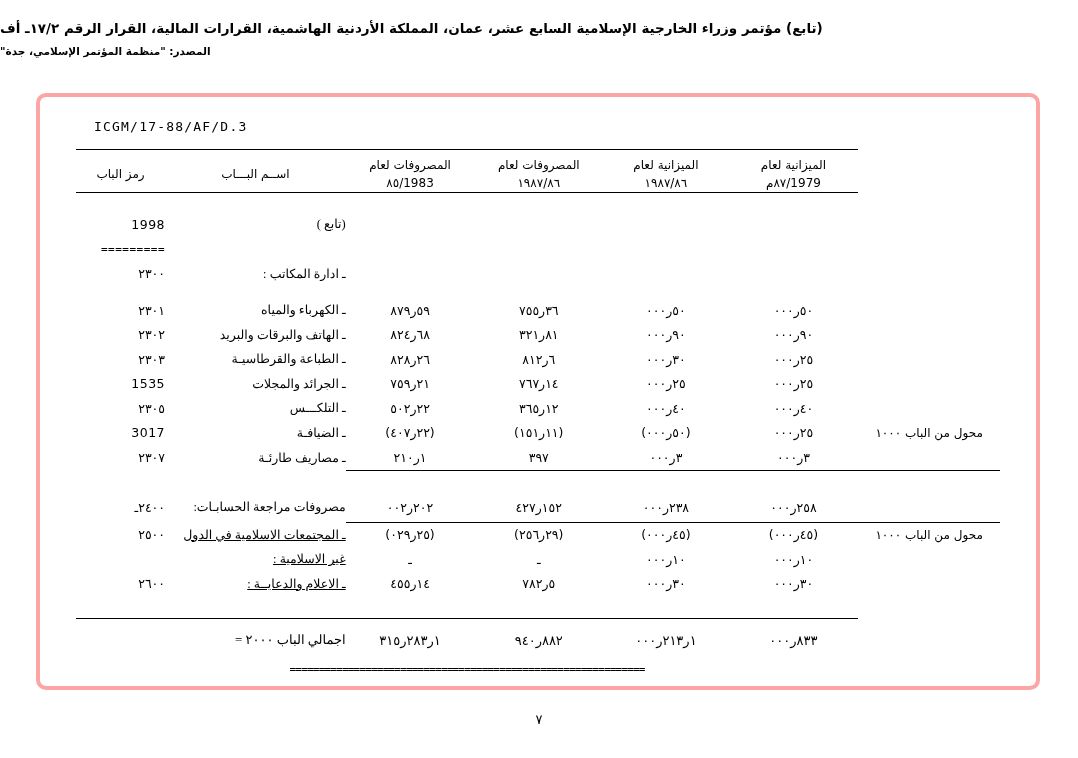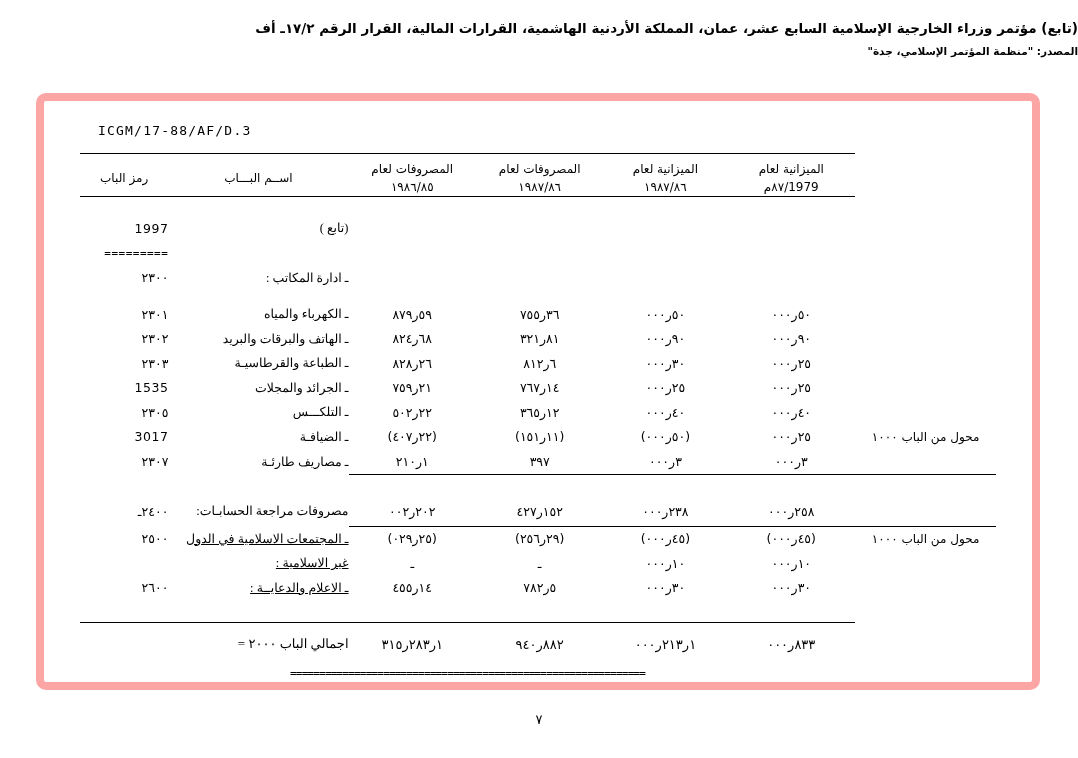--- a/index.html
+++ b/index.html
@@ -21,21 +21,21 @@
     width: 1078px;
     height: 758px;
   }
 
   
   .doc-header {
     position: absolute;
     top: 20px;
     left: 0;
     width: 1078px;
-    text-align: right;
+    text-align: left;
   }
   .doc-title {
     font-size: 13.5px;
     font-weight: bold;
     letter-spacing: 0px;
     direction: rtl;
   }
   .doc-source {
     margin-top: 9px;
     font-size: 10.5px;
@@ -43,21 +43,21 @@
     direction: rtl;
   }
 
   
   .frame {
     position: absolute;
     top: 93px;
     left: 36px;
     width: 1004px;
     height: 597px;
-    border: 8px solid #fca5a5;
+    border: 4px solid #fca5a5;
     border-radius: 10px;
     box-sizing: border-box;
     background: #ffffff;
   }
 
   .docref {
     position: absolute;
     top: 22px;
     left: 54px;
     font-family: "DejaVu Sans Mono", "Liberation Mono", monospace;
@@ -217,21 +217,21 @@
             <th>
               <span class="l1">الميزانية لعام</span>
               <span class="l2">١٩٨٧/٨٦</span>
             </th>
             <th>
               <span class="l1">المصروفات لعام</span>
               <span class="l2">١٩٨٧/٨٦</span>
             </th>
             <th>
               <span class="l1">المصروفات لعام</span>
-              <span class="l2">١٩٨٦/٨٥</span>
+              <span class="l2">1983/٨٥</span>
             </th>
             <th>
               <span class="l1">اســم  البـــاب</span>
             </th>
             <th>
               <span class="l1">رمز الباب</span>
             </th>
           </tr>
           <tr class="hdr-row-top">
             <td></td>
@@ -250,21 +250,21 @@
               <td colspan="7"></td>
             </tr>
 
           <tr class="sec-head">
             <td class="note"></td>
             <td class="num"></td>
             <td class="num"></td>
             <td class="num"></td>
             <td class="num"></td>
             <td class="name">(تابع )</td>
-            <td class="code">1997</td>
+            <td class="code">1998</td>
           </tr>
           <tr>
             <td colspan="5"></td>
             <td></td>
             <td class="code dashline">=========</td>
           </tr>
 
           <tr>
             <td class="note"></td>
             <td class="num"></td>

